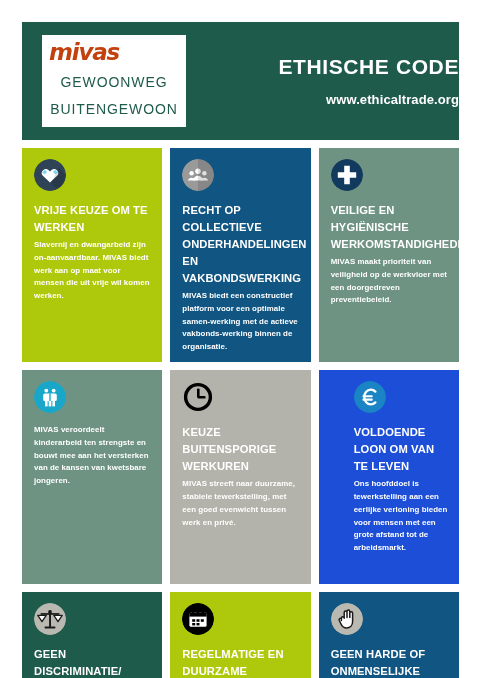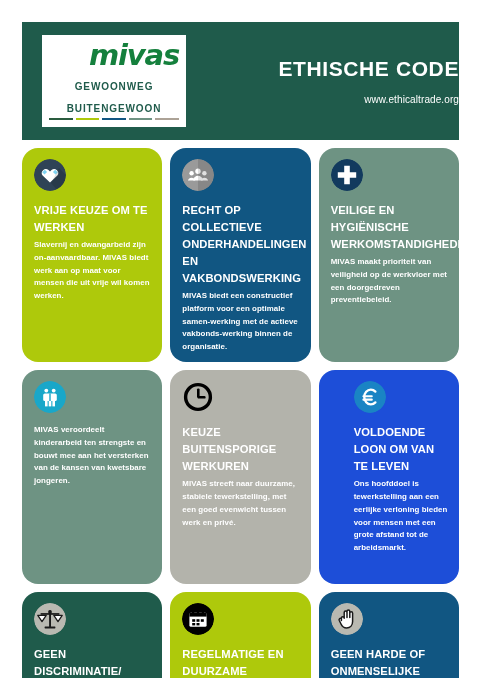--- a/index.html
+++ b/index.html
@@ -42,32 +42,32 @@
     box-sizing: border-box;
     padding: 6px 7px 7px 7px;
     display: flex;
     flex-direction: column;
     justify-content: space-between;
   }
   .logo-word {
     font-family: "DejaVu Sans", sans-serif;
     font-weight: bold;
     font-style: italic;
-    font-size: 29px;
+    font-size: 23px;
     letter-spacing: -1.2px;
-    color: #15803d;
+    color: #c2410c;
     line-height: 0.95;
-    text-align: right;
+    text-align: left;
     margin-top: 1px;
   }
   .logo-sub {
     text-align: center;
     color: #1f5b4b;
-    font-size: 10px;
-    font-weight: bold;
+    font-size: 14px;
+    font-weight: normal;
     letter-spacing: 0.9px;
     line-height: 1.12;
     margin-top: 11px;
   }
   .swatches {
     display: flex;
     gap: 3px;
     margin-top: 4px;
     height: 20px;
   }
@@ -78,22 +78,22 @@
     text-align: right;
     color: #ffffff;
     padding-left: 4px;
   }
   .header-title {
     font-size: 21px;
     font-weight: bold;
     letter-spacing: 0.6px;
   }
   .header-url {
-    font-size: 10px;
-    font-weight: normal;
+    font-size: 13px;
+    font-weight: bold;
     margin-top: 13px;
     letter-spacing: 0.1px;
   }
 
   
   .grid {
     flex: 1 1 auto;
     display: grid;
     grid-template-columns: repeat(3, 1fr);
     grid-template-rows: repeat(3, 1fr);
@@ -123,21 +123,21 @@
     letter-spacing: 0.1px;
     margin-bottom: 3px;
   }
   .card-body {
     font-size: 7.9px;
     font-weight: bold;
     line-height: 1.62;
     letter-spacing: 0.05px;
   }
 
-  .txt-white { color: #ffffff; border-radius: 16px; }
+  .txt-white { color: #ffffff; }
   .txt-white .card-body { color: #ffffff; }
 </style>
 </head>
 <body>
 
 <div id="poster">
 
   <div class="header" style="background: rgb(31, 91, 75);">
 
     <div class="logo-box">

